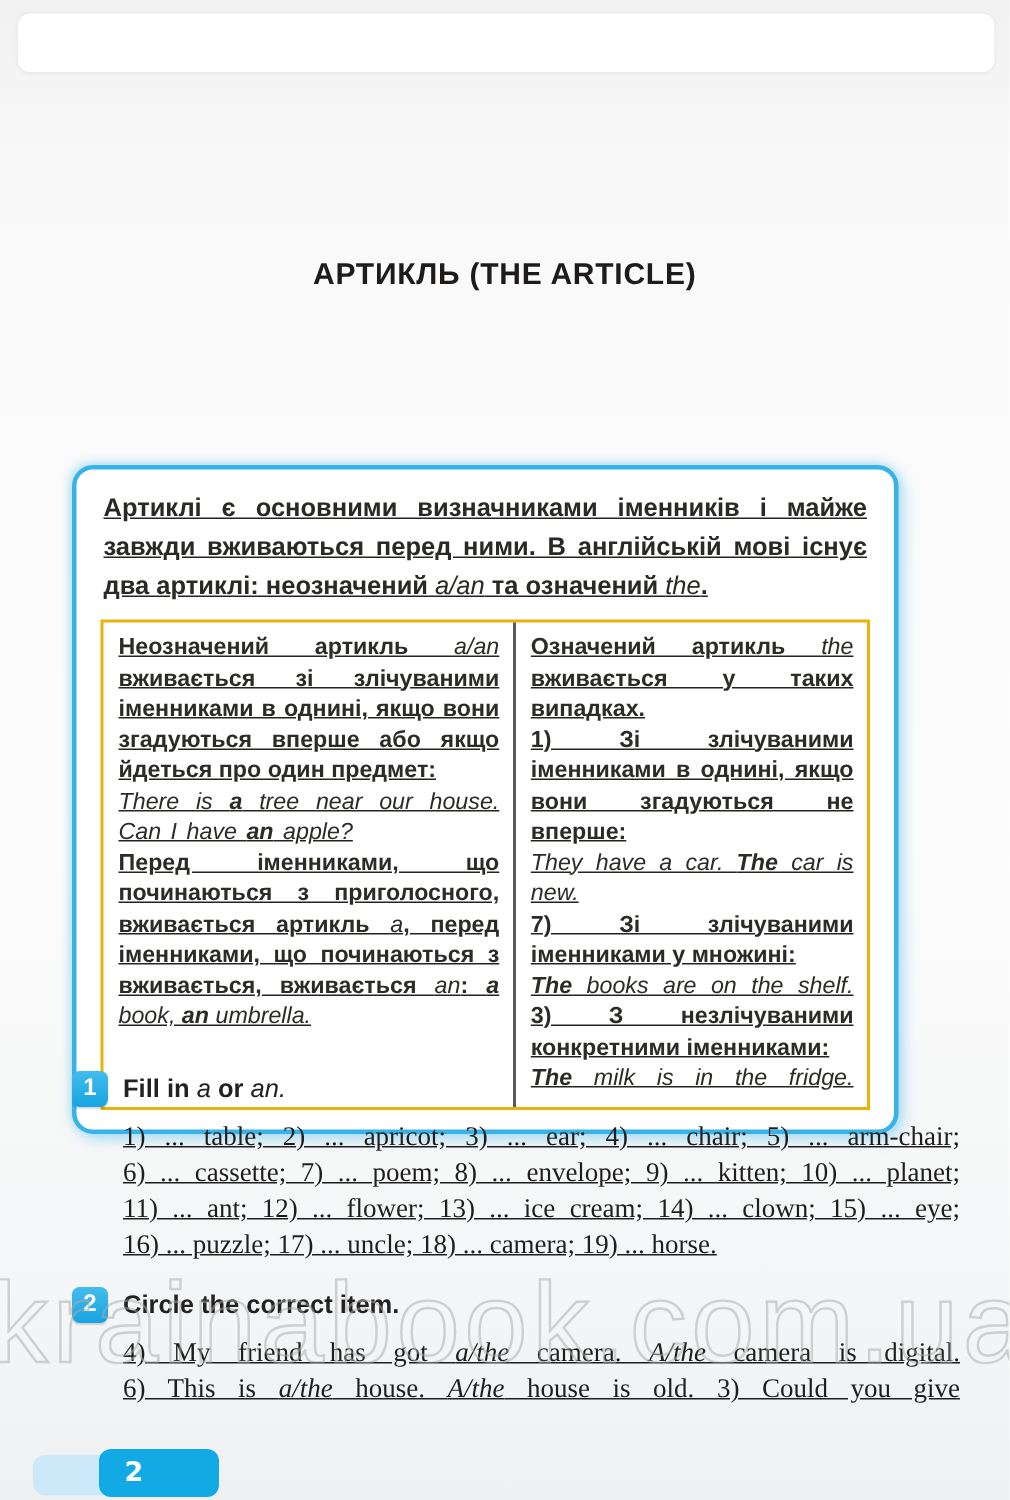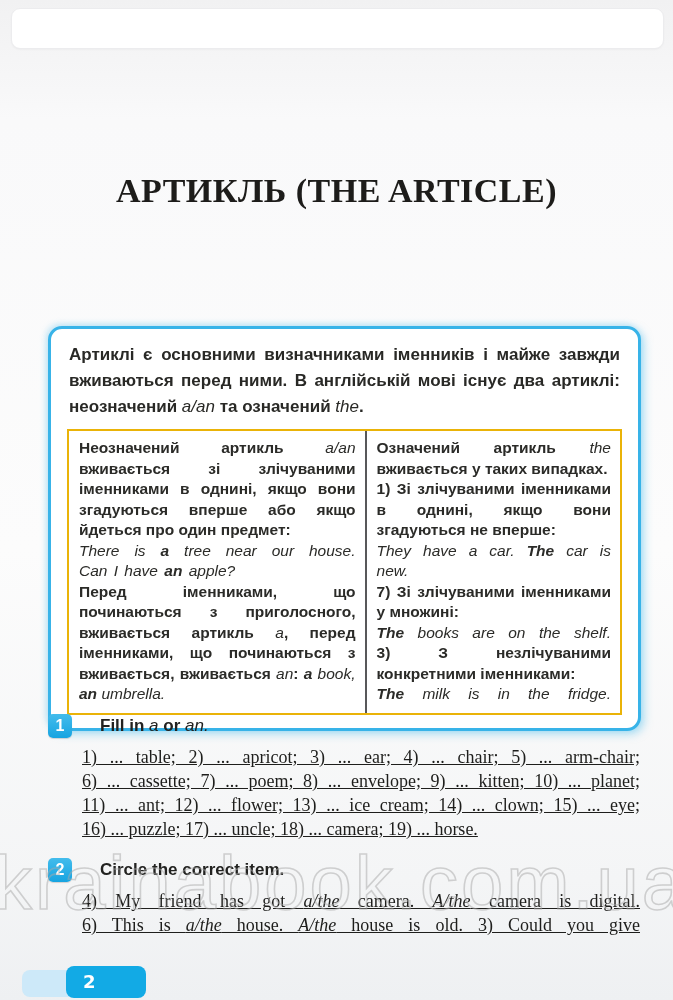--- a/index.html
+++ b/index.html
@@ -11,29 +11,30 @@
   }
   
   .top-bar{
     position:absolute;left:11px;top:8px;width:651px;height:39px;
     background:#ffffff;border:1px solid #ececee;border-radius:9px;
     box-shadow:0 1px 2px rgba(0,0,0,0.03);
   }
   
   .page-title{
     position:absolute;left:0;top:172px;width:673px;text-align:center;
-    font-family:Liberation Serif, serif;font-weight:700;font-size:34px;
+    font-family:Liberation Sans, sans-serif;font-weight:700;font-size:20px;
     letter-spacing:0.5px;color:#1d1c1a;margin:0;
   }
   
   .info-box{
-    position:absolute;left:48px;top:326px;width:593px;box-sizing:border-box;
+    position:absolute;left:48px;top:310px;width:551px;box-sizing:border-box;
     background:#ffffff;border:3px solid #38b3e8;border-radius:14px;
     padding:13px 16px 13px 16px;
     box-shadow:3px 3px 9px rgba(88,193,238,0.5),-2px -2px 6px rgba(88,193,238,0.3);
+    text-decoration:underline;
   }
   .info-intro{
     font-size:17px;line-height:26px;font-weight:700;color:#292926;
     text-align:justify;margin:0 2px 9px 2px;
   }
   .info-table{
     display:flex;border:2px solid #eab308;background:#fff;
   }
   .cell{
     box-sizing:border-box;padding:7px 9px 8px 10px;
@@ -51,21 +52,21 @@
   .exercise{position:absolute;left:48px;width:592px;}
   .exercise-1{top:714px;}
   .exercise-2{top:858px;}
   .ex-head{display:flex;align-items:center;}
   .ex-badge{
     width:24px;height:24px;border-radius:5px;flex:0 0 24px;
     background:linear-gradient(180deg,#43bcec 0%,#17a4e1 100%);
     color:#ffffff;font-weight:700;font-size:16px;line-height:24px;text-align:center;
     box-shadow:0 1px 1px rgba(0,0,0,0.15);
   }
-  .ex-title{margin-left:28px;font-weight:700;font-size:17px;color:#222220;}
+  .ex-title{margin-left:10px;font-weight:700;font-size:17px;color:#222220;}
   .ex-body{
     margin:7px 0 0 34px;width:558px;
     font-family:"Liberation Serif",serif;font-size:18px;line-height:24px;color:#1e1e1c;
   }
   .ex-line{text-align:justify;text-decoration:underline;}
   .ex-line.just{text-align-last:justify;}
   .ex-body .s-i{font-weight:400;}
   
   .watermark{
     position:absolute;left:-6px;top:839px;width:700px;white-space:nowrap;

